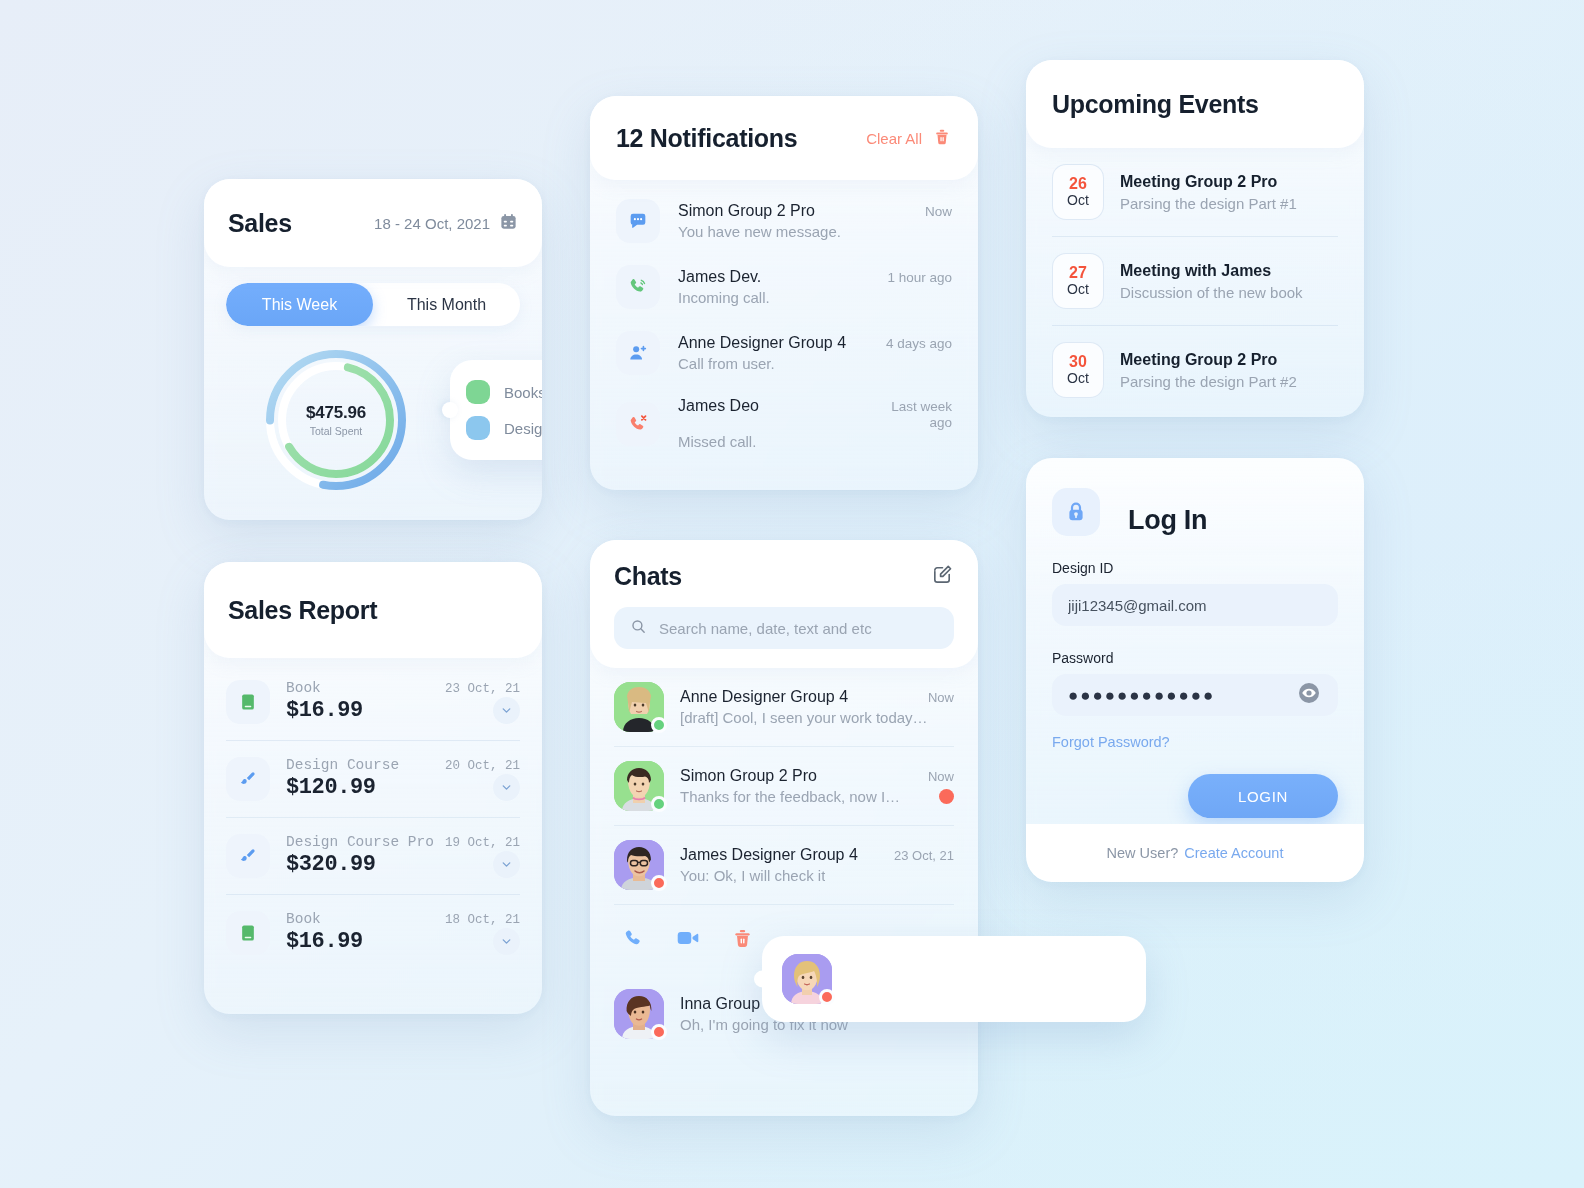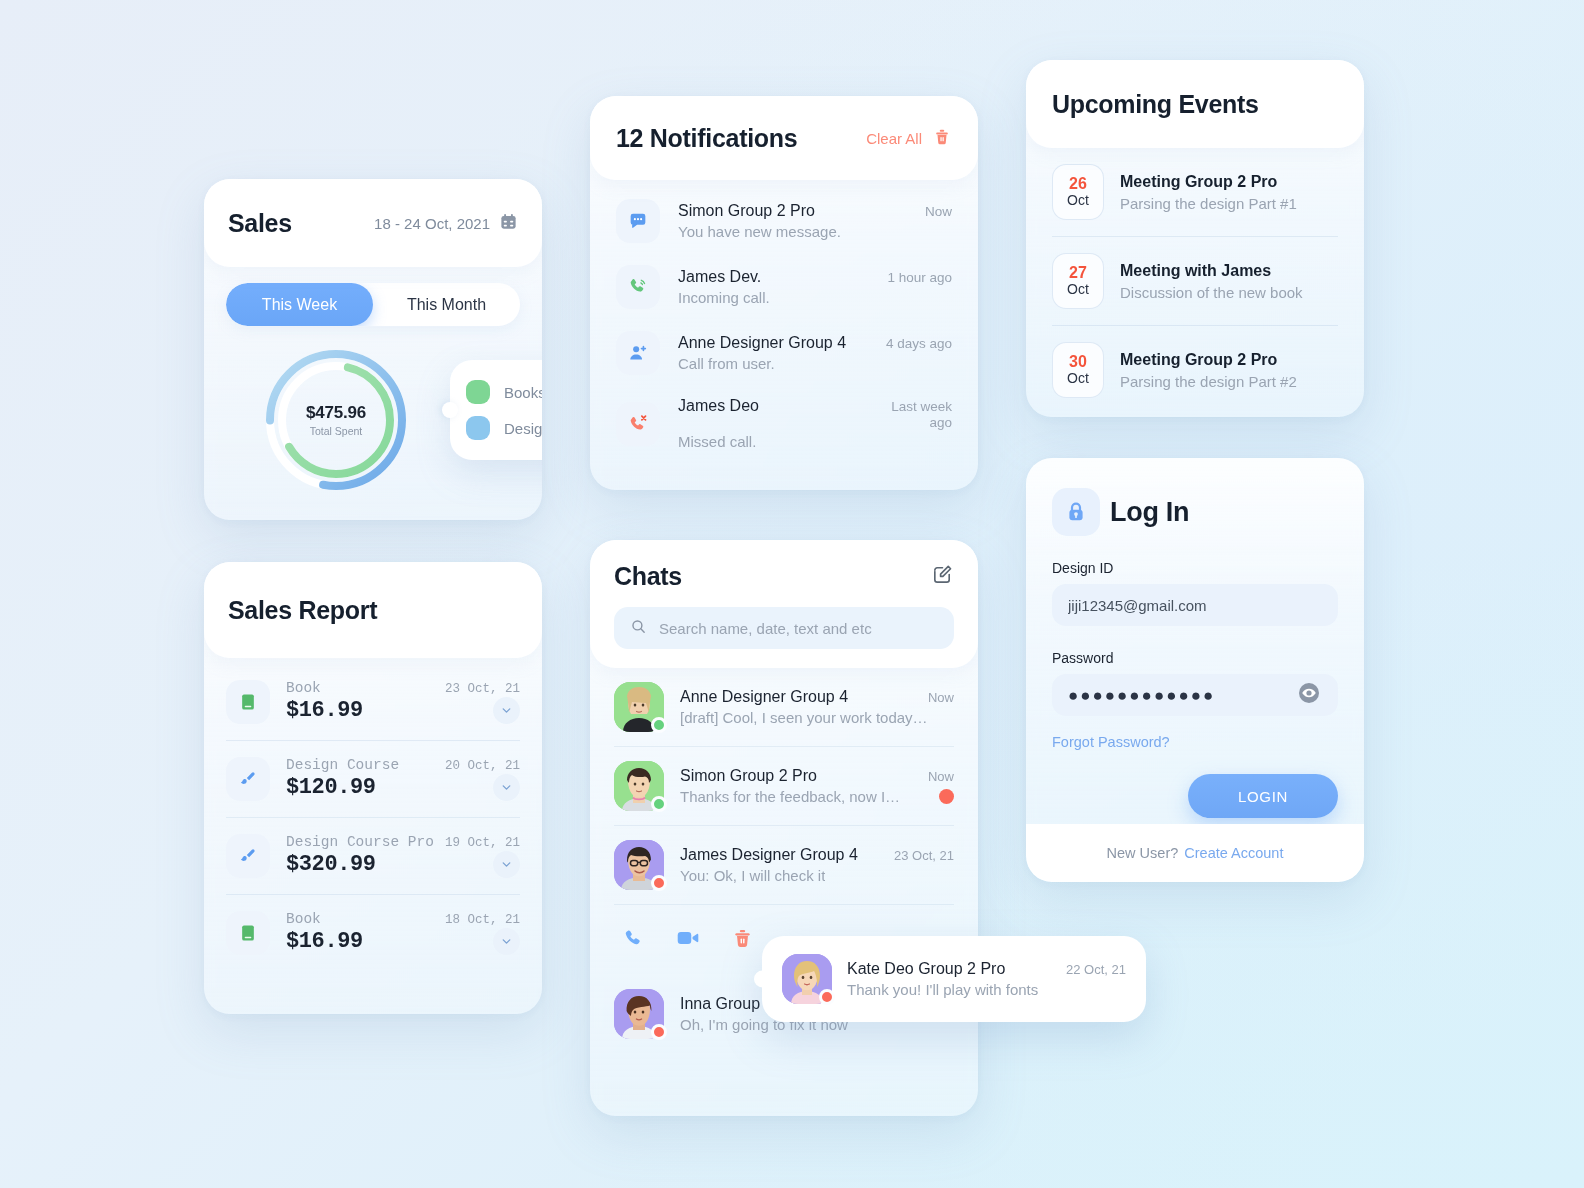--- a/index.html
+++ b/index.html
@@ -142,21 +142,21 @@
     display: flex; flex-direction: column; align-items: center; justify-content: center;
   }
   .ev-day { font-size: 16px; font-weight: bold; color: #f4543c; line-height: 1.1; }
   .ev-mon { font-size: 14px; color: #2b3445; line-height: 1.2; }
   .ev-title { font-size: 16px; font-weight: bold; color: #16202e; }
   .ev-sub { font-size: 15px; color: #9aa4b2; margin-top: 4px; }
 
   
   #login { left: 1026px; top: 458px; width: 338px; height: 424px; }
   .login-body { padding: 30px 26px 0 26px; }
-  .login-head { display: flex; align-items: center; gap: 10px; }
+  .login-head { display: flex; align-items: flex-end; gap: 28px; }
   .lock-tile { width: 48px; height: 48px; border-radius: 15px; background: #e8f1fd; display: flex; align-items: center; justify-content: center; flex: none; }
   #login .title { font-size: 27px; }
   .field-label { font-size: 14px; color: #1b2330; margin: 24px 0 8px 0; font-weight: 500; }
   .field {
     height: 42px; border-radius: 14px; background: #eaf2fc;
     display: flex; align-items: center; padding: 0 16px;
   }
   .field input { border: none; background: transparent; outline: none; font-family: inherit; font-size: 15px; color: #4a5costa; width: 100%; color: #47525f; }
   .pw-dots { font-size: 17px; letter-spacing: 2px; color: #2b3445; line-height: 1; }
   .eye { margin-left: auto; }
@@ -606,29 +606,20 @@
           <path d="M20 34h10v7H20z" fill="#f2cfae"></path>
           <path d="M14 20c0-7 4.6-11 11-11s11 4 11 11c0 5-1.6 10-4 13-1.8 2.2-4.2 3.2-7 3.2s-5.2-1-7-3.2c-2.4-3-4-8-4-13z" fill="#f6d7b8"></path>
           <path d="M12 22c0-9 5-15 13-15s13 6 13 15c0 5-2 9-3 11 .5-6-1-13-3-16-4 2-12 2-15 5-1.5 1.5-2 6-1.5 11-1-2-3.5-6-3.5-11z" fill="#e3c179"></path>
           <ellipse cx="21" cy="23.4" rx="1.3" ry="1.6" fill="#5a4430"></ellipse>
           <ellipse cx="29" cy="23.4" rx="1.3" ry="1.6" fill="#5a4430"></ellipse>
           <path d="M22.6 30c1.5.9 3.3.9 4.8 0" stroke="#c4685c" stroke-width="1.3" fill="none" stroke-linecap="round"></path>
         </svg>
       </span>
       <span class="dot red"></span>
     </span>
-    <div class="c-mid">
-      <div class="c-top">
-        <span class="c-name">Kate Deo Group 2 Pro</span>
-        <span class="c-time">22 Oct, 21</span>
-      </div>
-      <div class="c-bot">
-        <span class="c-msg">Thank you! I'll play with fonts</span>
-      </div>
-    </div>
   </div>
 
   <div class="card" id="events">
     <div class="card-head">
       <div class="title">Upcoming Events</div>
     </div>
     <div class="ev-list">
 
       <div class="ev-row">
         <div class="ev-date">

